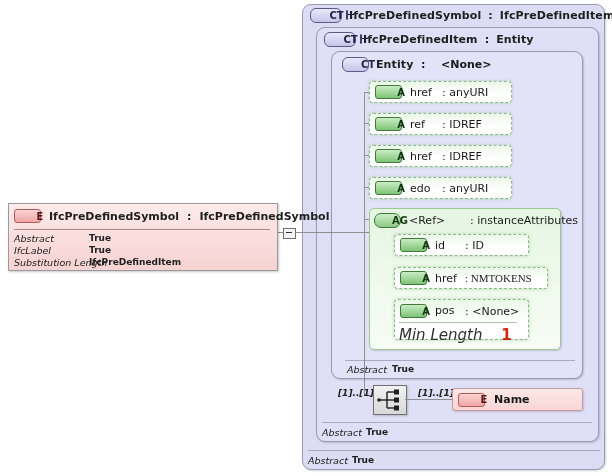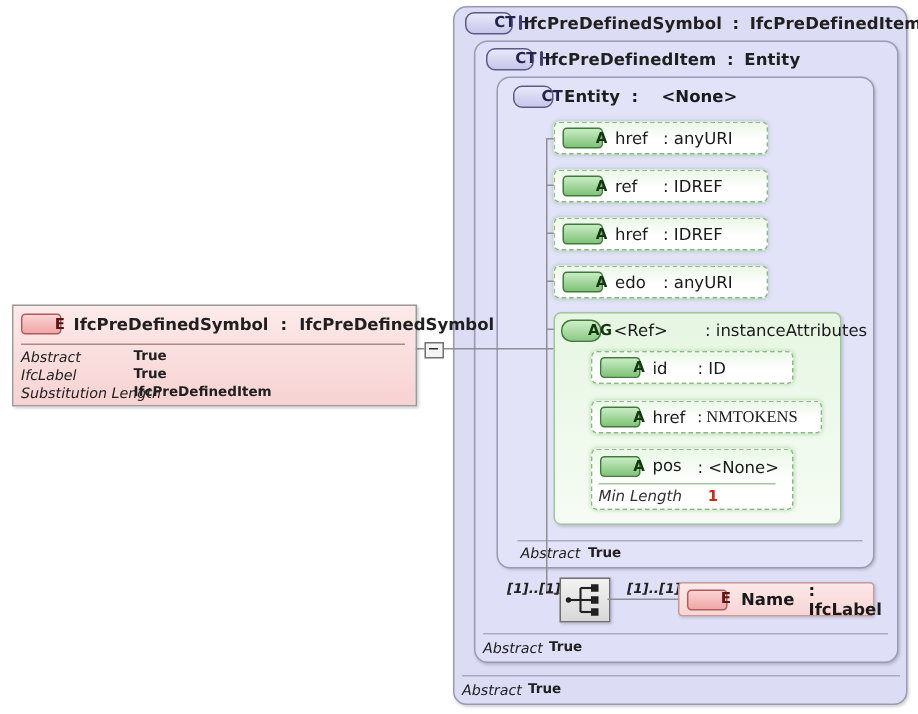--- a/index.html
+++ b/index.html
@@ -92,21 +92,21 @@
     background:linear-gradient(#e6f6e2,#f6fcf4);
     border:1px solid #9ec79a;
     border-radius:5px;
     box-shadow:1px 1px 2px rgba(0,0,0,0.15);
   }
   .ag-title{position:absolute;display:flex;align-items:center;font-size:11px;}
   .ag-title .t1{margin-left:8px;}
 
   
   .facet{
-    position:absolute;font-size:10px;font-style:italic;color:#303030;
+    position:absolute;font-size:15px;font-style:italic;color:#303030;
   }
   .facet .v{font-style:normal;color:#d02a16;font-weight:bold;margin-left:14px;}
 
   
   .ebox{
     background:linear-gradient(#fdeaea,#f7d2d2);
     border:1px solid #9a9a9a;
     box-shadow:1px 1px 2px rgba(0,0,0,0.22);
   }
   .ebox-head{
@@ -316,14 +316,13 @@
   </svg>
 </div>
 
 <div class="abs ln lnh" style="left:405px;top:399px;width:47px;"></div>
 
 <div class="card" style="left:418px;top:388px;">[1]..[1]</div>
 
 <div class="abs small-e" style="left:452px;top:388px;width:131px;height:23px;">
   <span class="badge badge-e">E</span>
   <span class="nm">Name</span>
-  <span class="ty">: IfcLabel</span>
 </div>
 
 </body></html>

